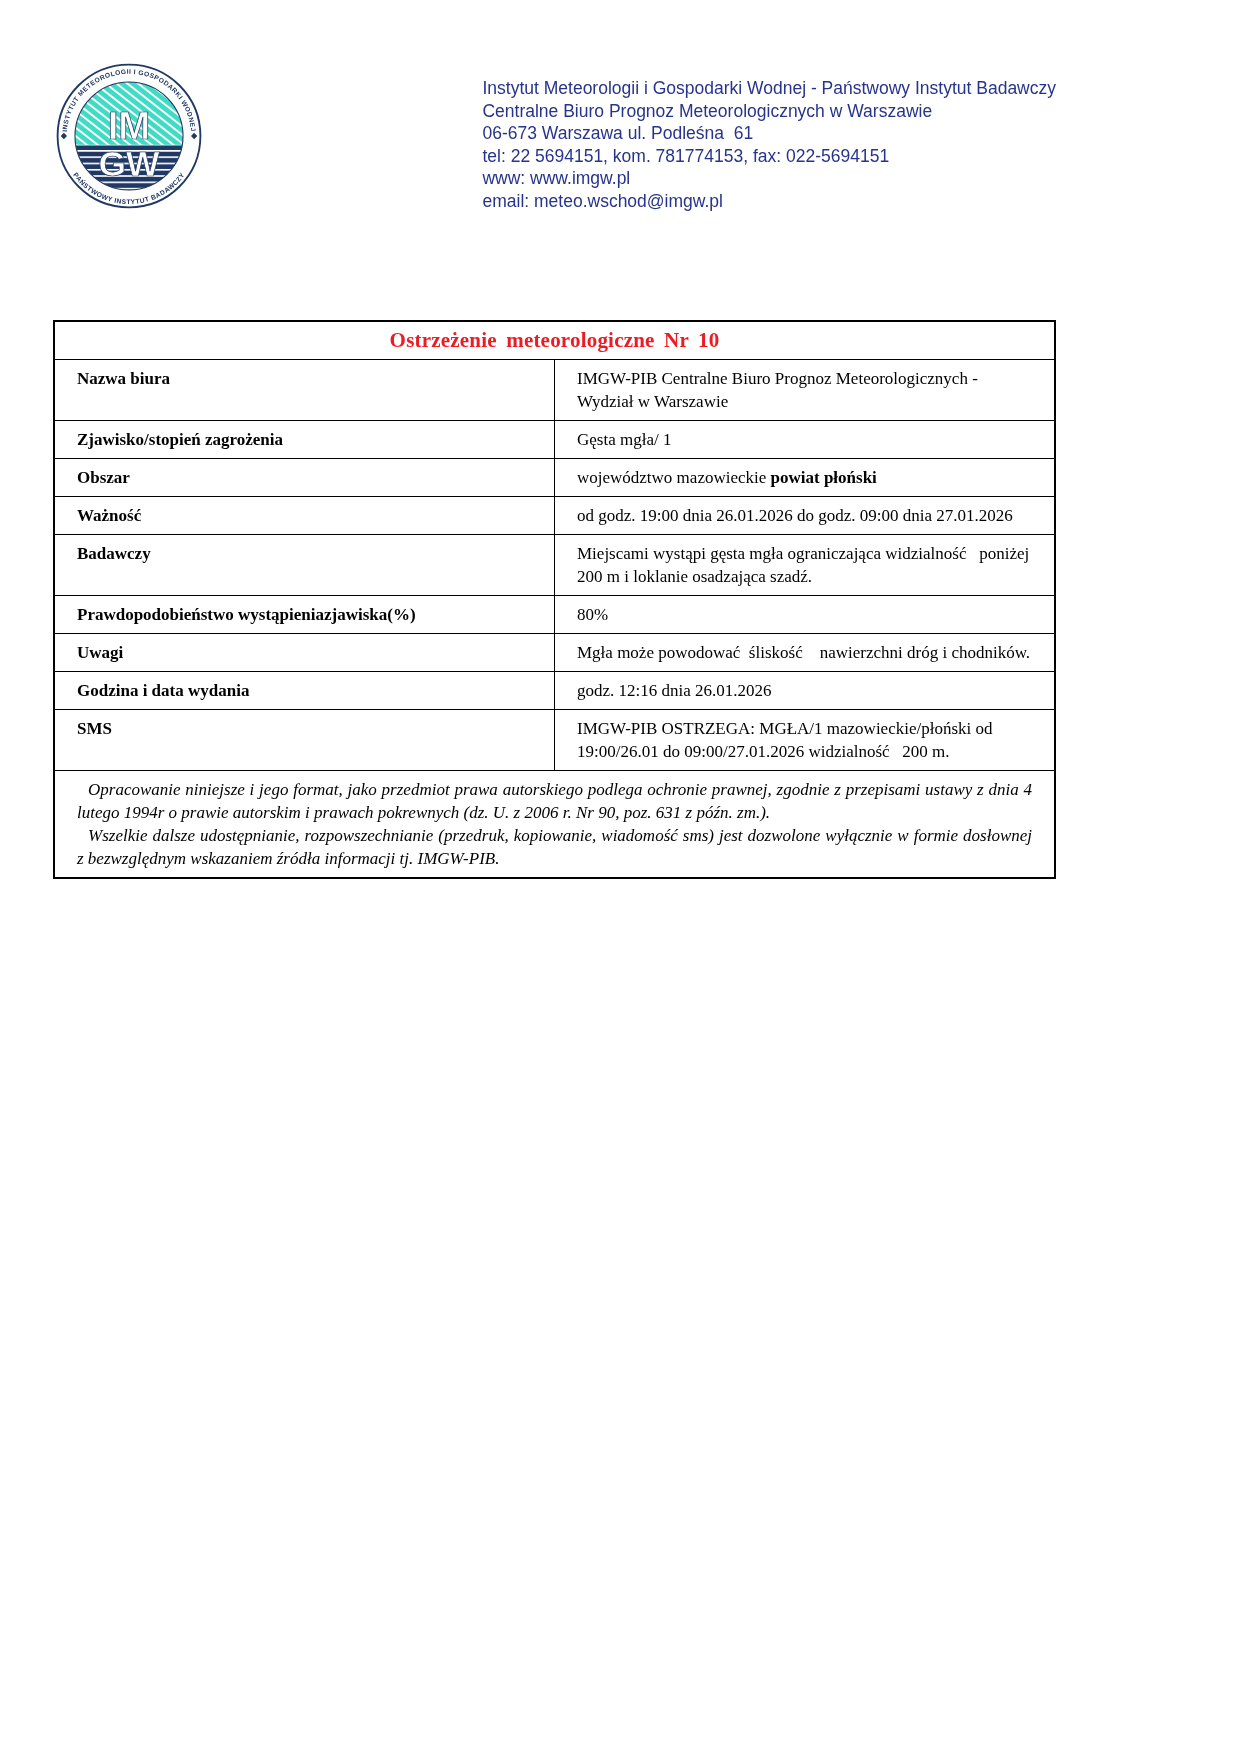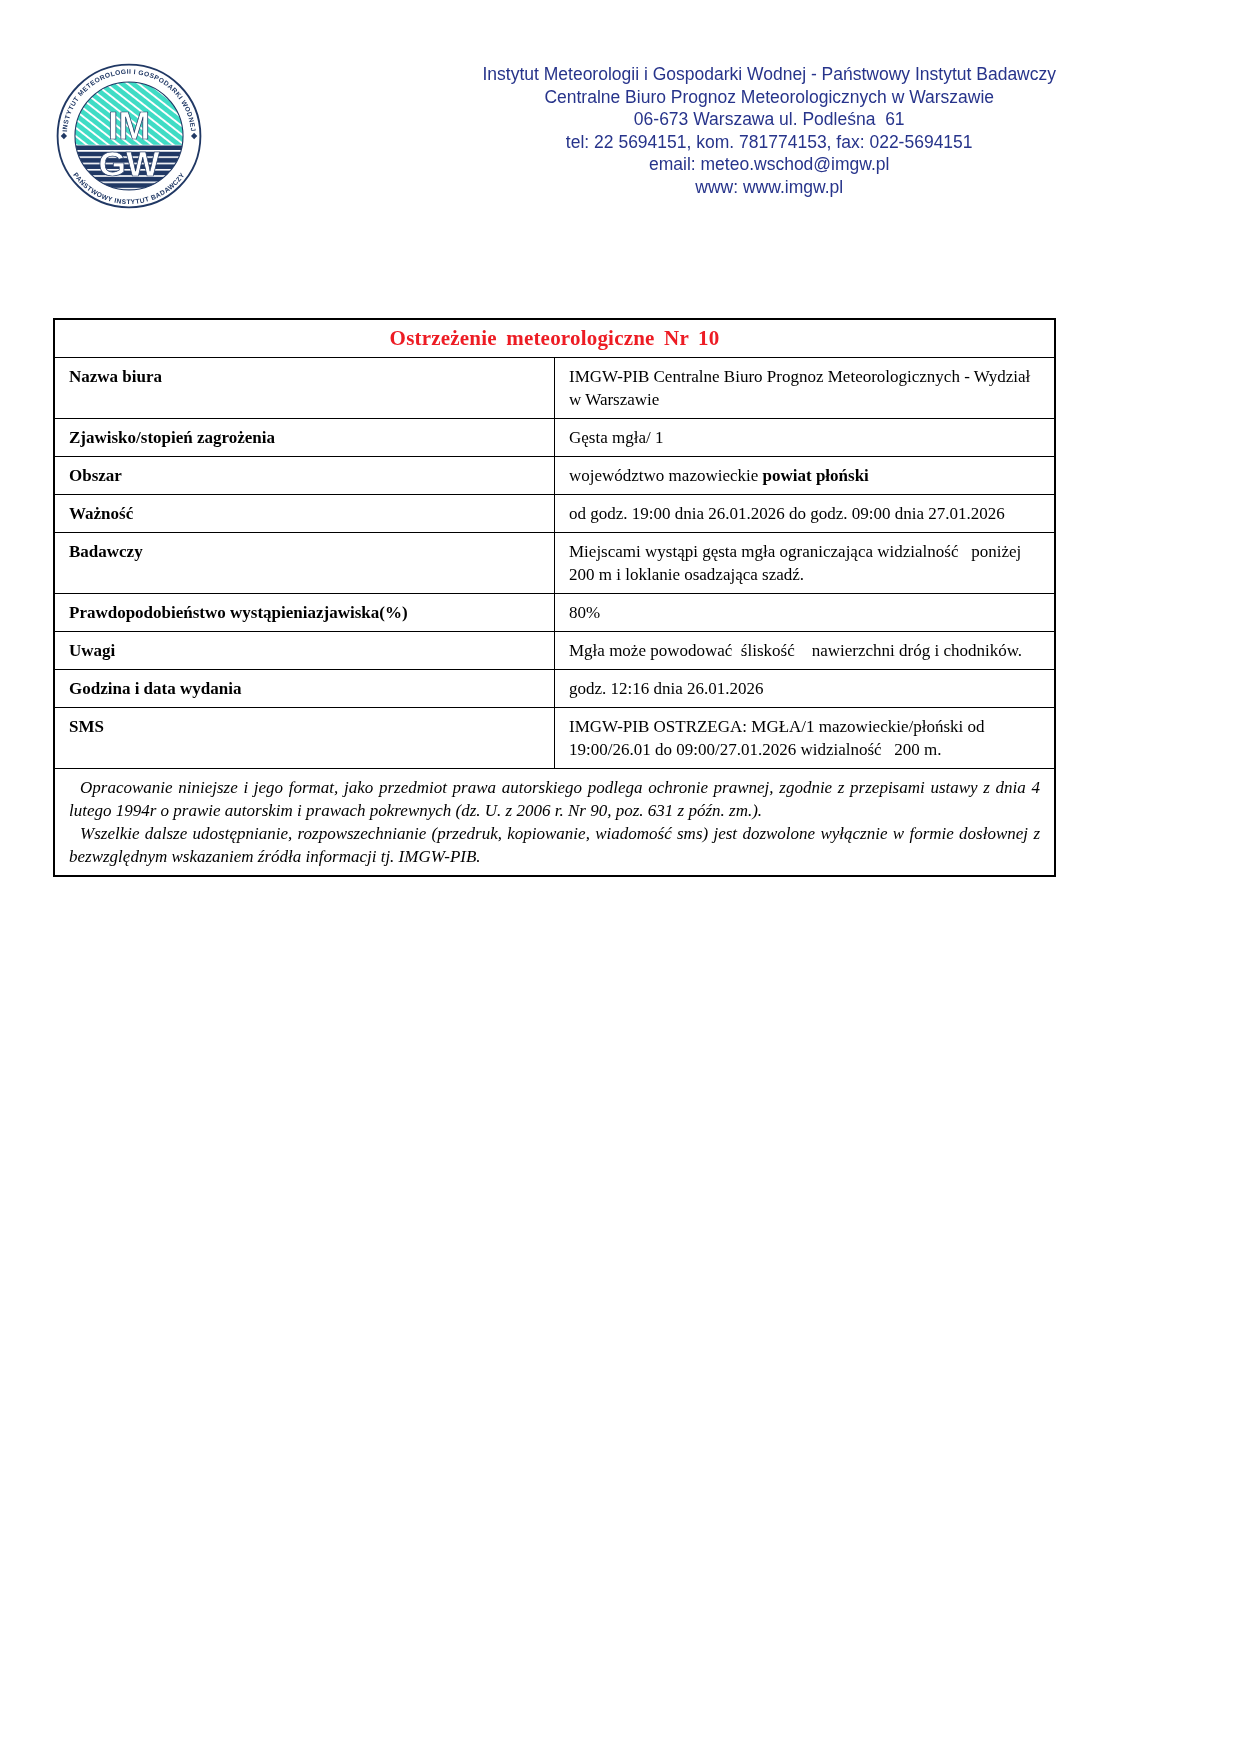--- a/index.html
+++ b/index.html
@@ -16,33 +16,33 @@
     font-family:"Liberation Serif","DejaVu Serif",serif;color:#000;overflow:hidden;
   }
   .content{position:absolute;left:53px;top:0;width:1003px;}
 
   
   header.top{display:flex;justify-content:space-between;align-items:flex-start;padding-top:62px;}
   .logo{width:148px;height:148px;margin-left:2px;flex:0 0 auto;}
   .logo-mono{font-family:"Liberation Sans","DejaVu Sans",sans-serif;font-weight:bold;fill:#ffffff;}
   .ring-text{font-family:"Liberation Sans","DejaVu Sans",sans-serif;font-size:9px;letter-spacing:0.6px;fill:var(--logo-navy);font-weight:bold;}
   .header-text{
-    text-align:center;font-family:"Liberation Sans","DejaVu Sans",sans-serif;
-    font-size:17.5px;line-height:22.5px;color:var(--header-navy);margin-top:1px;
+    text-align:left;font-family:"Liberation Sans","DejaVu Sans",sans-serif;
+    font-size:17.5px;line-height:22.5px;color:var(--header-navy);margin-top:15px;
   }
   .hline{white-space:pre-wrap;}
   .hline.bold{font-weight:normal;}
 
   
   table.warning-table{
     border-collapse:collapse;width:100%;margin-top:108px;
     font-size:17px;border:2px solid var(--border-black);table-layout:fixed;
   }
   table.warning-table td{
-    border:1px solid var(--border-black);padding:7px 14px;vertical-align:top;line-height:23px;
+    border:1px solid var(--border-black);padding:7px 22px;vertical-align:top;line-height:23px;
   }
   td.title-cell{
     text-align:center;font-weight:bold;font-size:21px;color:var(--accent-red);
     padding:12px 10px;word-spacing:4px;letter-spacing:0.2px;
   }
   td.label-cell{width:302px;font-weight:bold;}
   td.value-cell{white-space:pre-wrap;}
   .bold{font-weight:bold;}
   td.footer-cell{padding:4px 9px;line-height:23px;text-align:justify;}
   td.footer-cell p{margin:0;text-indent:11px;font-style:italic;}
@@ -93,22 +93,22 @@
           <rect x="-3" y="-3" width="6" height="6" transform="translate(12,100) rotate(45)" style="fill:var(--logo-navy)"></rect>
           <rect x="-3" y="-3" width="6" height="6" transform="translate(188,100) rotate(45)" style="fill:var(--logo-navy)"></rect>
         </svg>
       </div>
 
       <div class="header-text">
         <div class="hline">Instytut Meteorologii i Gospodarki Wodnej - Państwowy Instytut Badawczy</div>
         <div class="hline bold">Centralne Biuro Prognoz Meteorologicznych w Warszawie</div>
         <div class="hline">06-673 Warszawa ul. Podleśna  61</div>
         <div class="hline">tel: 22 5694151, kom. 781774153, fax: 022-5694151</div>
+        <div class="hline">www: www.imgw.pl</div>
         <div class="hline">email: meteo.wschod@imgw.pl</div>
-        <div class="hline">www: www.imgw.pl</div>
       </div>
     </header>
 
     <table class="warning-table">
       <tbody>
         <tr>
           <td colspan="2" class="title-cell">Ostrzeżenie meteorologiczne Nr 10</td>
         </tr>
 
         <tr>

